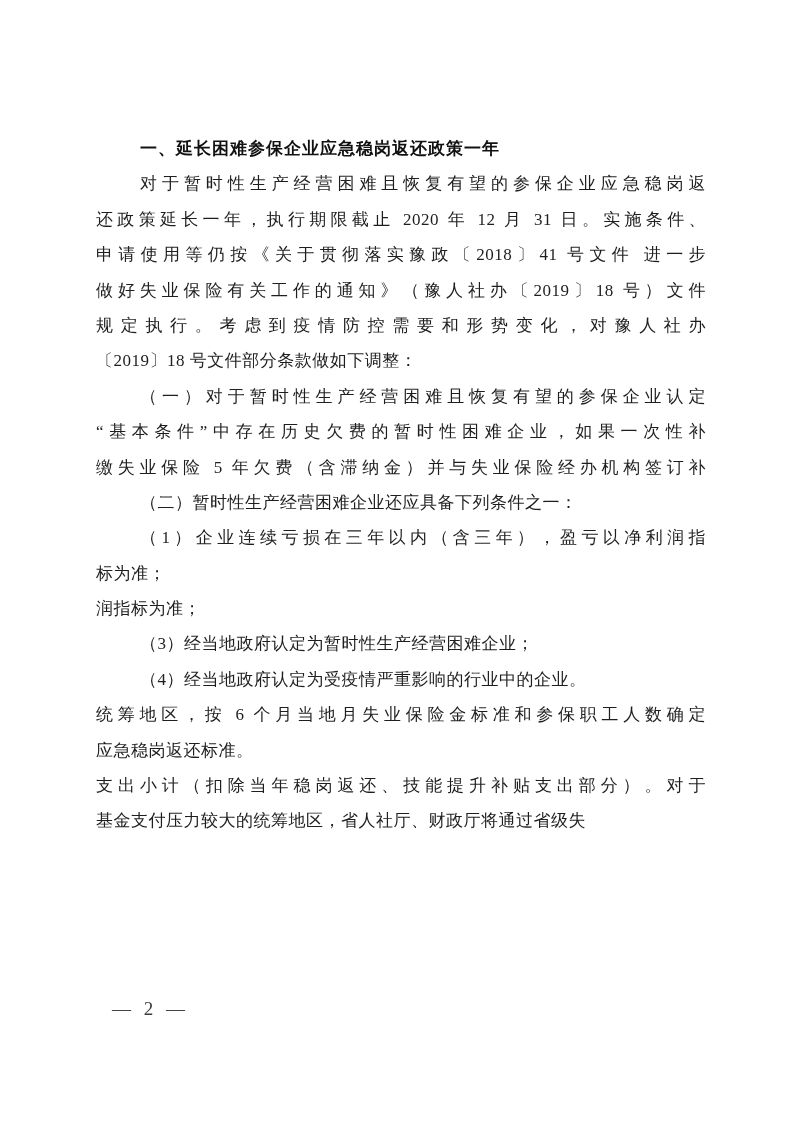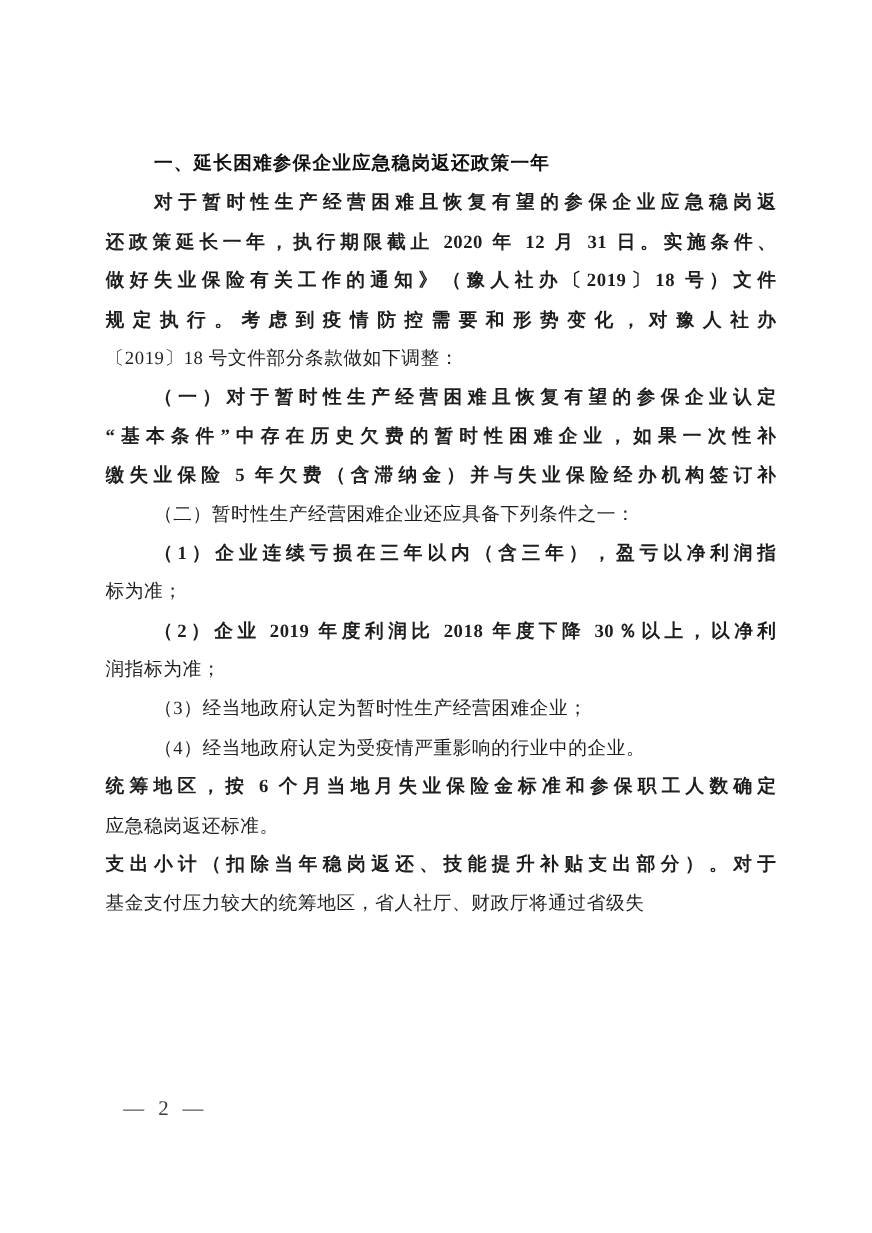--- a/index.html
+++ b/index.html
@@ -28,21 +28,20 @@
   .line {
     line-height: 35.4px;
     height: 35.4px;
     text-align: left;
     letter-spacing: 0.5px;
   }
   .line.full {
     text-align: justify;
     text-align-last: justify;
     text-justify: inter-character;
-    font-weight: bold;
   }
   .line.indent {
     text-indent: 44px;
   }
   .line.heading {
     font-family: "Liberation Sans", sans-serif;
     font-weight: bold;
     color: #111111;
     letter-spacing: 1px;
   }
@@ -56,30 +55,30 @@
   }
 </style>
 </head>
 <body>
 
 <div class="page">
   <div class="doc-body">
       <div class="line heading indent">一、延长困难参保企业应急稳岗返还政策一年</div>
       <div class="line indent full">对于暂时性生产经营困难且恢复有望的参保企业应急稳岗返</div>
       <div class="line full">还政策延长一年，执行期限截止 2020 年 12 月 31 日。实施条件、</div>
+      <div class="line full">申请使用等仍按《关于贯彻落实豫政〔2018〕41 号文件 进一步</div>
       <div class="line full">做好失业保险有关工作的通知》（豫人社办〔2019〕18 号）文件</div>
       <div class="line full">规定执行。考虑到疫情防控需要和形势变化，对豫人社办</div>
       <div class="line">〔2019〕18 号文件部分条款做如下调整：</div>
       <div class="line indent full">（一）对于暂时性生产经营困难且恢复有望的参保企业认定</div>
       <div class="line full">“基本条件”中存在历史欠费的暂时性困难企业，如果一次性补</div>
       <div class="line full">缴失业保险 5 年欠费（含滞纳金）并与失业保险经办机构签订补</div>
       <div class="line indent">（二）暂时性生产经营困难企业还应具备下列条件之一：</div>
       <div class="line indent full">（1）企业连续亏损在三年以内（含三年），盈亏以净利润指</div>
       <div class="line">标为准；</div>
-      <div class="line indent full">（2）企业 2019 年度利润比 2018 年度下降 30％以上，以净利</div>
       <div class="line">润指标为准；</div>
       <div class="line indent">（3）经当地政府认定为暂时性生产经营困难企业；</div>
       <div class="line indent">（4）经当地政府认定为受疫情严重影响的行业中的企业。</div>
       <div class="line full">统筹地区，按 6 个月当地月失业保险金标准和参保职工人数确定</div>
       <div class="line">应急稳岗返还标准。</div>
       <div class="line full">支出小计（扣除当年稳岗返还、技能提升补贴支出部分）。对于</div>
       <div class="line">基金支付压力较大的统筹地区，省人社厅、财政厅将通过省级失</div>
     </div>
   <div class="footer">— 2 —</div>
 </div>

